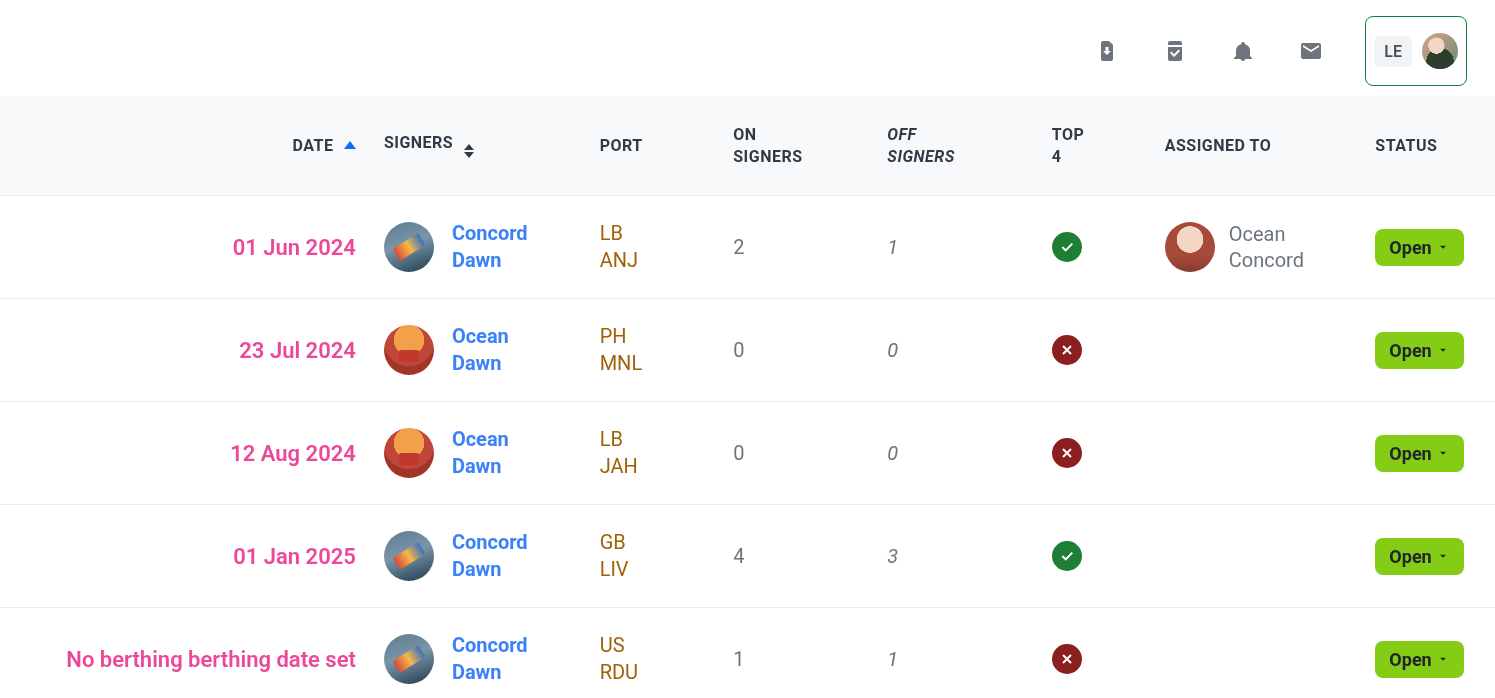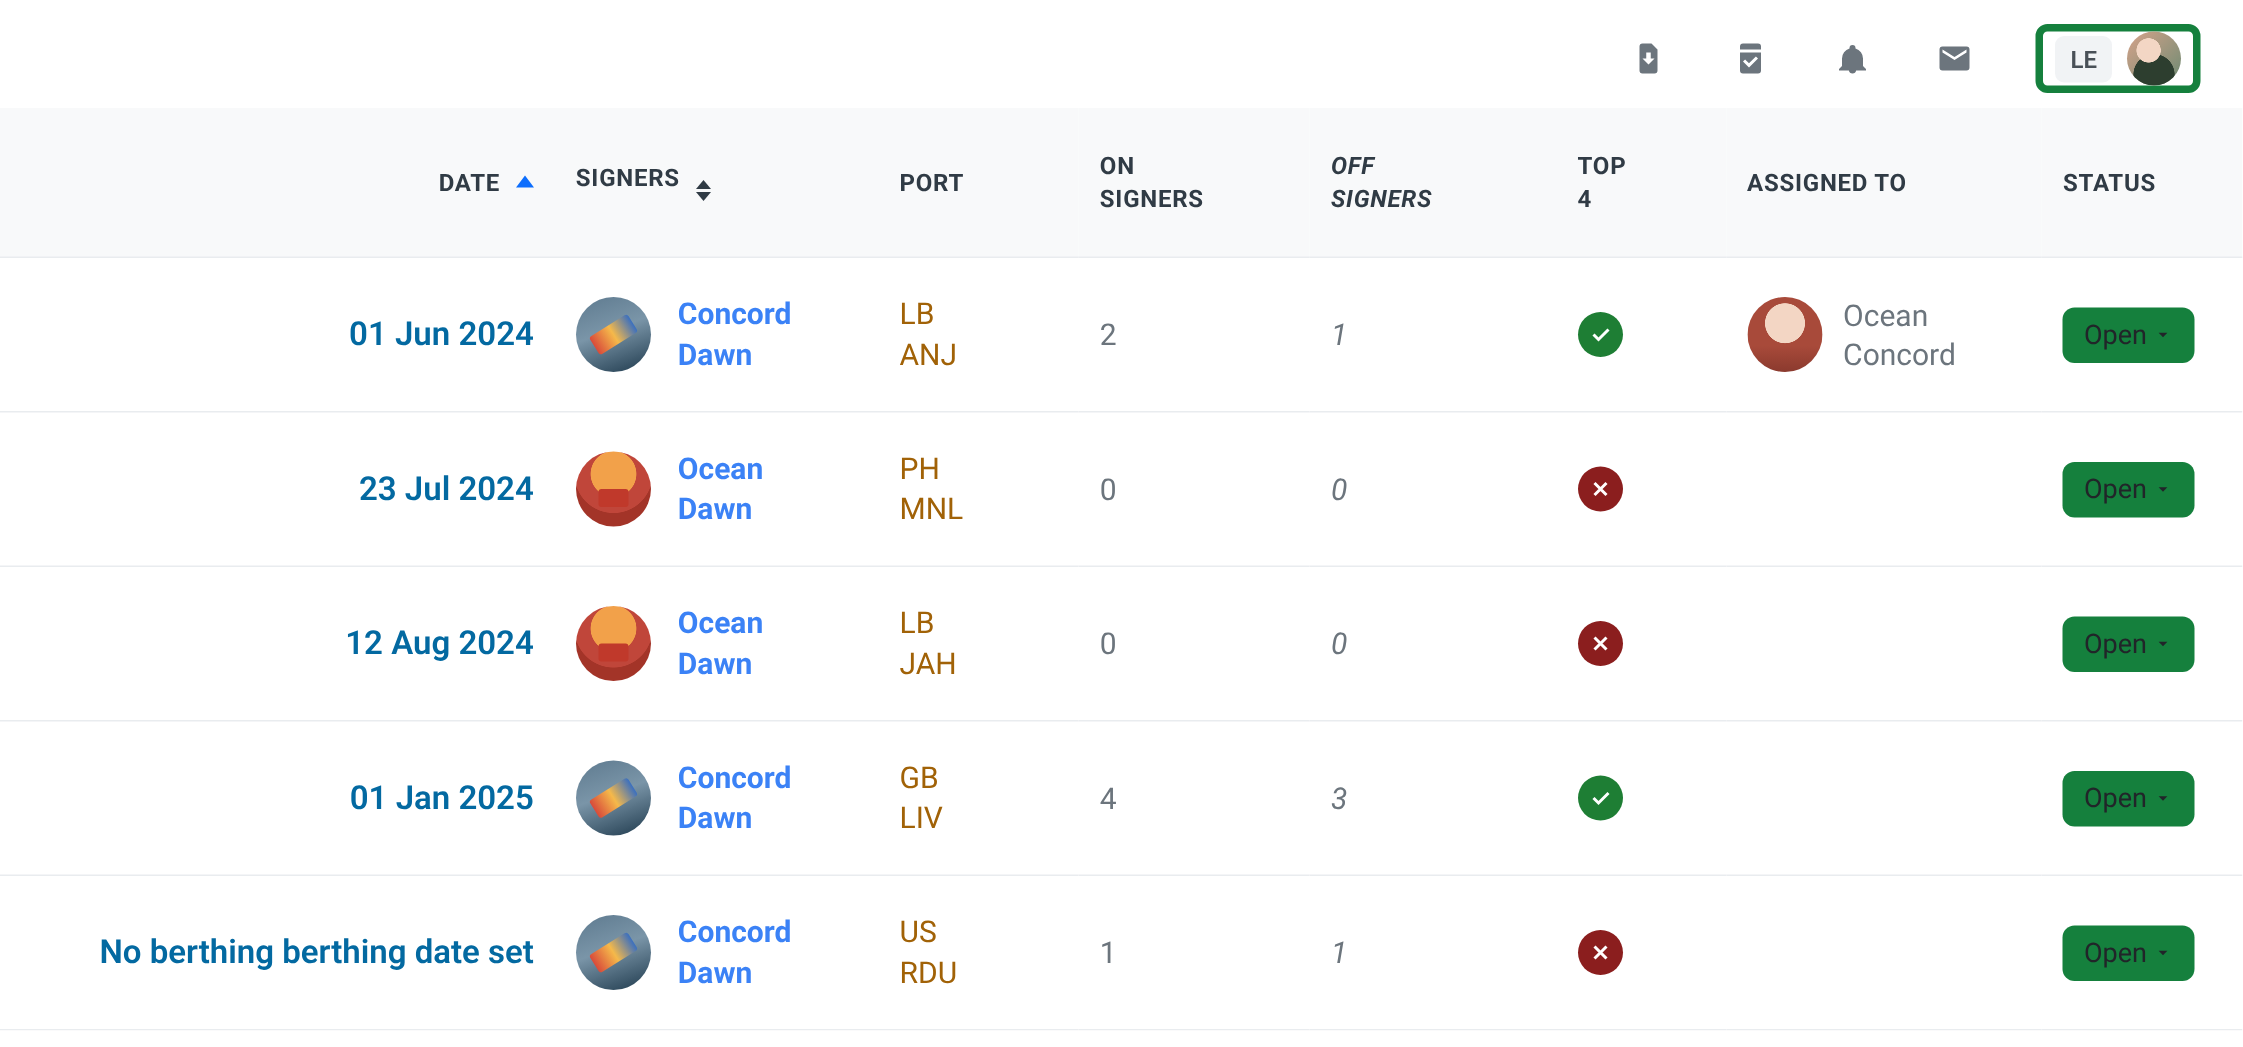--- a/index.html
+++ b/index.html
@@ -19,22 +19,22 @@
   }
   .topbar .icon-btn {
     width: 28px; height: 28px;
     display:flex; align-items:center; justify-content:center;
     cursor:pointer;
     color:#6c757d;
   }
   .topbar svg { width:24px; height:24px; fill:#6c757d; }
   .user-chip {
     display:flex; align-items:center; gap:10px;
-    border:5px solid #15803d; border-radius:8px;
-    padding:0 8px;
+    border:1px solid #15803d; border-radius:8px;
+    padding:16px 8px;
     cursor:pointer;
   }
   .user-initials {
     background:#f1f3f5; border-radius:6px;
     padding:6px 10px;
     font-weight:600; color:#495057; font-size:16px;
   }
   .user-avatar {
     width:36px; height:36px; border-radius:50%;
     background: linear-gradient(135deg,#d6a38a,#6b8a72);
@@ -64,21 +64,21 @@
   }
   .col-date   { width:360px; padding-left:28px !important;text-align:right; }
   .col-vessel { width:210px; }
   .col-port   { width:130px; }
   .col-on     { width:150px; }
   .col-off    { width:160px;font-style:italic; }
   .col-top4   { width:110px; }
   .col-assign { width:205px; }
   .col-status { width:130px; padding-right:20px !important; }
 
-  .date-cell { font-size:22px; font-weight:600; color:#0369a1; }
+  .date-cell { font-size:22px; font-weight:600; color:#ec4899; }
 
   .vessel-cell { display:flex; align-items:center; gap:18px; }
   .vessel-img {
     width:50px; height:50px; border-radius:50%;
     flex-shrink:0;
     overflow:hidden;
     display:flex; align-items:center; justify-content:center;
   }
   .vessel-img.concord {
     background: linear-gradient(160deg,#5e7a8f 0%,#7a95a8 45%,#1f3a4d 100%);
@@ -110,23 +110,23 @@
   .assignee-avatar {
     width:50px; height:50px; border-radius:50%;
     background: radial-gradient(circle at 50% 35%, #f3d6c4 0 32%, transparent 33%),
                 linear-gradient(180deg,#a84a3a 65%,#8b3a2e 100%);
     background-color:#c9b7a8;
   }
   .assignee-name { font-size:20px; color:#6c757d; line-height:1.3; }
 
   .open-btn {
     display:inline-flex; align-items:center; gap:4px;
-    background:#15803d; border-radius:8px;
+    background:#84cc16; border-radius:8px;
     padding:8px 14px;
-    font-size:18px; font-weight:400; color:#212529;
+    font-size:18px; font-weight:700; color:#212529;
     cursor:pointer;
   }
   .open-btn svg { width:14px; height:14px; fill:#212529; }
 
   .sort-asc {
     display:inline-block; margin-left:6px; vertical-align:2px;
     width:0;height:0;border-left:6px solid transparent;border-right:6px solid transparent;
     border-bottom:8px solid #0d6efd;
   }
   .sort-both {

